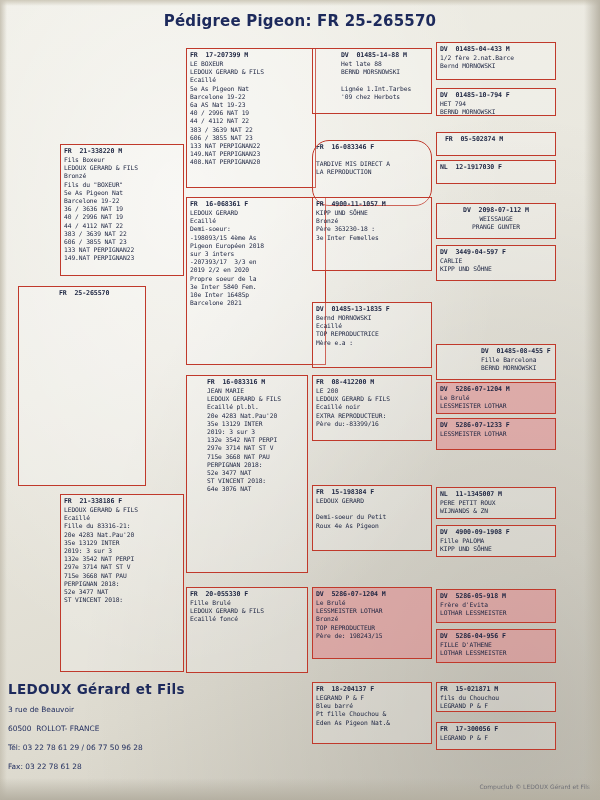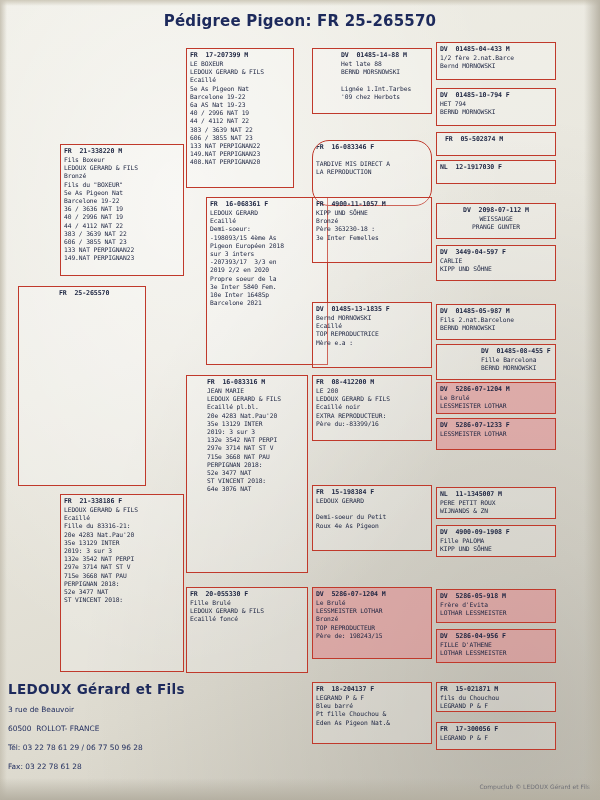--- a/index.html
+++ b/index.html
@@ -96,34 +96,34 @@
 20e 4283 Nat.Pau'20
 35e 13129 INTER
 2019: 3 sur 3
 132e 3542 NAT PERPI
 297e 3714 NAT ST V
 715e 3668 NAT PAU
 PERPIGNAN 2018:
 52e 3477 NAT
 ST VINCENT 2018:</span></div>
 
-  <div class="box" style="left:186px;top:48px;width:108px;height:140px;"><span class="hd">FR  17-207399 M</span><span>LE BOXEUR
+  <div class="box" style="left:186px;top:48px;width:130px;height:140px;"><span class="hd">FR  17-207399 M</span><span>LE BOXEUR
 LEDOUX GERARD &amp; FILS
 Ecaillé
 5e As Pigeon Nat
 Barcelone 19-22
 6a AS Nat 19-23
 40 / 2996 NAT 19
 44 / 4112 NAT 22
 383 / 3639 NAT 22
 606 / 3855 NAT 23
 133 NAT PERPIGNAN22
 149.NAT PERPIGNAN23
 408.NAT PERPIGNAN20</span></div>
-  <div class="box" style="left:186px;top:197px;width:122px;height:168px;margin-left:20px;"><span class="hd">FR  16-068361 F</span><span>LEDOUX GERARD
+  <div class="box" style="left:186px;top:197px;width:140px;height:168px;"><span class="hd">FR  16-068361 F</span><span>LEDOUX GERARD
 Ecaillé
 Demi-soeur:
 -198093/15 4ème As
 Pigeon Européen 2018
 sur 3 inters
 -207393/17  3/3 en
 2019 2/2 en 2020
 Propre soeur de la
 3e Inter 5840 Fem.
 10e Inter 16485p
@@ -146,21 +146,21 @@
 Ecaillé foncé</span></div>
 
   <div class="box" style="left:312px;top:48px;width:120px;height:66px;padding-left:28px;"><span class="hd">DV  01485-14-88 M</span><span>Het late 88
 BERND MORSNOWSKI
 
 Lignée 1.Int.Tarbes
 '09 chez Herbots</span></div>
   <div class="box" style="left:312px;top:140px;width:120px;height:66px;border-radius:17px;"><span class="hd">FR  16-083346 F</span><span>
 TARDIVE MIS DIRECT A
 LA REPRODUCTION</span></div>
-  <div class="box" style="left:312px;top:197px;width:120px;height:66px;"><span class="hd">FR  4900-11-1057 M</span><span>KIPP UND SÖHNE
+  <div class="box" style="left:312px;top:197px;width:120px;height:74px;"><span class="hd">FR  4900-11-1057 M</span><span>KIPP UND SÖHNE
 Bronzé
 Père 363230-18 :
 3e Inter Femelles</span></div>
   <div class="box" style="left:312px;top:302px;width:120px;height:66px;"><span class="hd">DV  01485-13-1835 F</span><span>Bernd MORNOWSKI
 Ecaillé
 TOP REPRODUCTRICE
 Mère e.a :</span></div>
   <div class="box" style="left:312px;top:375px;width:120px;height:66px;"><span class="hd">FR  08-412200 M</span><span>LE 200
 LEDOUX GERARD &amp; FILS
 Ecaillé noir
@@ -175,30 +175,28 @@
 Bronzé
 TOP REPRODUCTEUR
 Père de: 198243/15</span></div>
   <div class="box" style="left:312px;top:682px;width:120px;height:62px;"><span class="hd">FR  18-204137 F</span><span>LEGRAND P &amp; F
 Bleu barré
 Pt fille Chouchou &amp;
 Eden As Pigeon Nat.&amp;</span></div>
 
   <div class="box" style="left:436px;top:42px;width:120px;height:38px;"><span class="hd">DV  01485-04-433 M</span><span>1/2 fère 2.nat.Barce
 Bernd MORNOWSKI</span></div>
-  <div class="box" style="left:436px;top:88px;width:120px;height:38px;"><span class="hd">DV  01485-10-794 F</span><span>HET 794
+  <div class="box" style="left:436px;top:88px;width:120px;height:28px;"><span class="hd">DV  01485-10-794 F</span><span>HET 794
 BERND MORNOWSKI</span></div>
   <div class="box" style="left:436px;top:132px;width:120px;height:24px;padding-left:8px;"><span class="hd">FR  05-502874 M</span><span></span></div>
   <div class="box" style="left:436px;top:160px;width:120px;height:24px;"><span class="hd">NL  12-1917030 F</span><span></span></div>
   <div class="box" style="left:436px;top:203px;width:120px;height:36px;text-align:center;"><span class="hd">DV  2098-07-112 M</span><span>WEISSAUGE
 PRANGE GUNTER</span></div>
   <div class="box" style="left:436px;top:245px;width:120px;height:36px;"><span class="hd">DV  3449-04-597 F</span><span>CARLIE
 KIPP UND SÖHNE</span></div>
-  <div class="box" style="left:436px;top:304px;width:120px;height:36px;"><span class="hd">DV  01485-05-987 M</span><span>Fils 2.nat.Barcelone
-BERND MORNOWSKI</span></div>
   <div class="box" style="left:436px;top:344px;width:120px;height:36px;padding-left:44px;"><span class="hd">DV  01485-08-455 F</span><span>Fille Barcelona
 BERND MORNOWSKI</span></div>
   <div class="box pink" style="left:436px;top:382px;width:120px;height:32px;"><span class="hd">DV  5286-07-1204 M</span><span>Le Brulé
 LESSMEISTER LOTHAR</span></div>
   <div class="box pink" style="left:436px;top:418px;width:120px;height:32px;"><span class="hd">DV  5286-07-1233 F</span><span>LESSMEISTER LOTHAR</span></div>
   <div class="box" style="left:436px;top:487px;width:120px;height:32px;"><span class="hd">NL  11-1345007 M</span><span>PERE PETIT ROUX
 WIJNANDS &amp; ZN</span></div>
   <div class="box" style="left:436px;top:525px;width:120px;height:32px;"><span class="hd">DV  4900-09-1908 F</span><span>Fille PALOMA
 KIPP UND SÖHNE</span></div>
   <div class="box pink" style="left:436px;top:589px;width:120px;height:34px;"><span class="hd">DV  5286-05-918 M</span><span>Frère d'Evita

